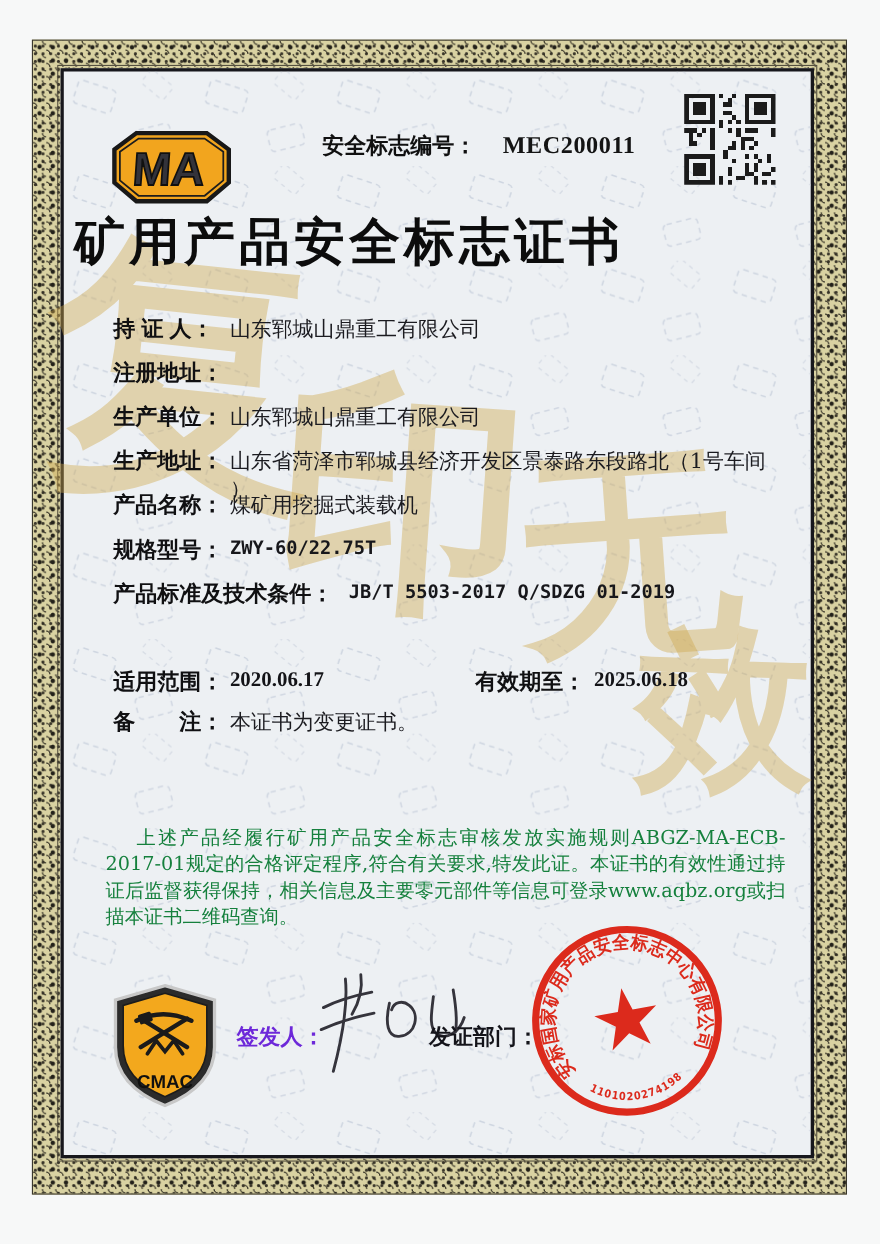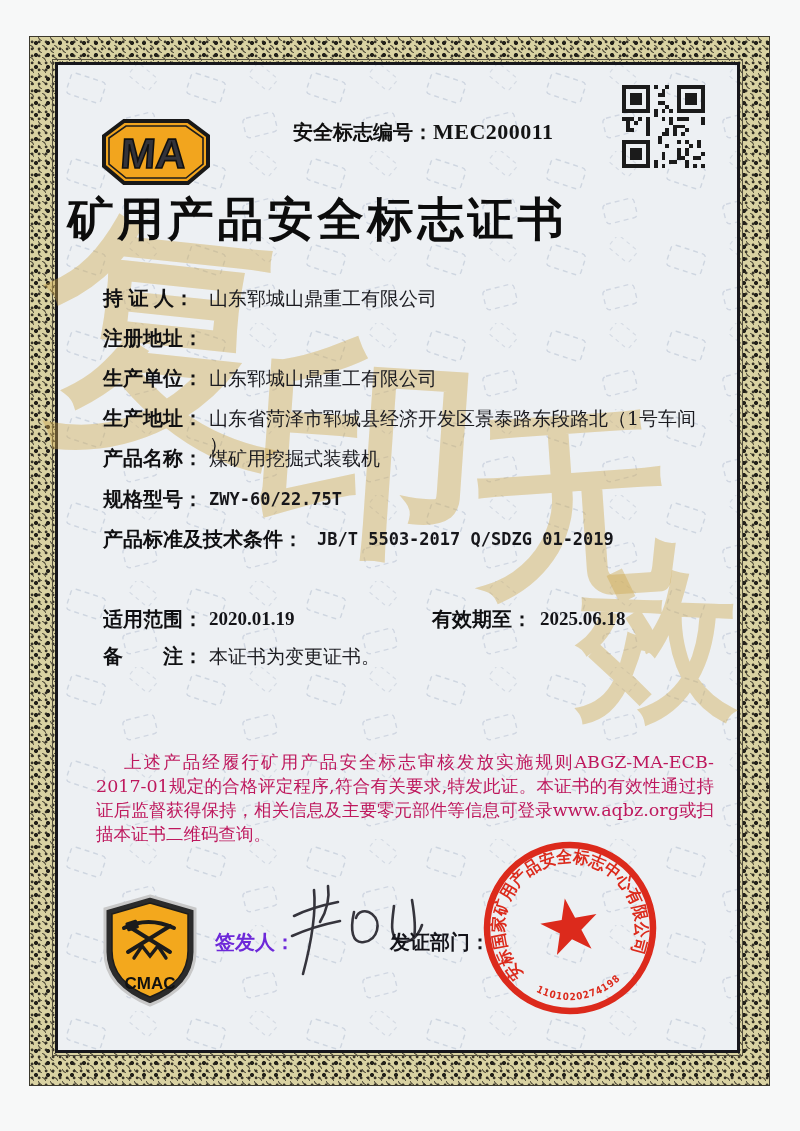--- a/index.html
+++ b/index.html
@@ -21,36 +21,36 @@
   .texture{position:absolute;left:58px;top:65px;width:679px;height:985px;pointer-events:none;}
   
   .wm{position:absolute;font-family:"DejaVu Serif",serif;font-weight:700;
       color:#cfa94f;opacity:.42;line-height:1;pointer-events:none;}
   .wm1{left:40px;top:212px;font-size:252px;transform:rotate(6deg);}
   .wm2{left:252px;top:336px;font-size:228px;transform:rotate(4deg);}
   .wm3{left:472px;top:402px;font-size:200px;transform:rotate(-4deg);}
   .wm4{left:578px;top:562px;font-size:162px;transform:rotate(2deg);}
   
   .ma-badge{position:absolute;left:100px;top:116px;width:112px;height:72px;}
-  .certno-line{position:absolute;left:293px;top:119px;display:flex;align-items:baseline;gap:0;}
+  .certno-line{position:absolute;left:293px;top:119px;display:flex;align-items:baseline;gap:24px;}
   .certno-label{font:700 20px "Liberation Sans",sans-serif;color:#101010;}
   .certno-value{font:700 22px "Liberation Serif",serif;color:#141414;letter-spacing:.5px;}
   .qr{position:absolute;left:622px;top:85px;width:83px;height:83px;}
   .title{position:absolute;left:0;top:189px;width:635px;text-align:center;
      font-family:"DejaVu Serif",serif;font-weight:900;font-size:46px;color:#0c0c0c;letter-spacing:4px;}
   
   .field-row{position:absolute;left:103px;display:flex;align-items:flex-start;width:620px;}
   .f-label{font:700 20px "Liberation Sans",sans-serif;color:#101012;min-width:106px;flex:0 0 auto;}
   .f-value{font:500 19px "DejaVu Serif",serif;color:#1b1b20;padding-top:1px;white-space:pre-line;}
   .code-value{font:700 17px "DejaVu Sans Mono",monospace;color:#17171b;padding-top:3px;white-space:normal;}
   .date-value{font:700 19px "Liberation Serif",serif;color:#141418;padding-top:2px;}
   .pair2{position:absolute;left:432px;top:606px;display:flex;align-items:flex-start;}
   
   .statement{position:absolute;left:96px;top:750px;width:618px;
-     font:500 17.5px "DejaVu Serif",serif;color:#be185d;line-height:24px;
+     font:500 17.5px "DejaVu Serif",serif;color:#15803d;line-height:24px;
      text-align:justify;text-indent:1.6em;}
   
   .cmac{position:absolute;left:98px;top:894px;width:104px;height:114px;}
   .signer-label{position:absolute;left:215px;top:929px;font:700 20px "Liberation Sans",sans-serif;color:#6d28d9;}
   .signature{position:absolute;left:276px;top:878px;width:170px;height:105px;}
   .issuer-label{position:absolute;left:390px;top:929px;font:700 20px "Liberation Sans",sans-serif;color:#14141a;}
   .stamp{position:absolute;left:480px;top:838px;width:180px;height:180px;transform:rotate(-10deg);}
 </style>
 </head>
 <body>
@@ -288,21 +288,21 @@
     <span class="f-label">规格型号：</span>
     <span class="f-value code-value">ZWY-60/22.75T</span>
   </div>
   <div class="field-row" style="top:526px">
     <span class="f-label" style="min-width:0;margin-right:14px">产品标准及技术条件：</span>
     <span class="f-value code-value">JB/T 5503-2017 Q/SDZG 01-2019</span>
   </div>
 
   <div class="field-row" style="top:606px">
     <span class="f-label">适用范围：</span>
-    <span class="date-value">2020.01.19</span>
+    <span class="date-value">2020.06.17</span>
   </div>
   <div class="pair2">
     <span class="f-label" style="min-width:0;margin-right:8px">有效期至：</span>
     <span class="date-value">2025.06.18</span>
   </div>
 
   <div class="field-row" style="top:643px">
     <span class="f-label">备　　注：</span>
     <span class="f-value">本证书为变更证书。</span>
   </div>

